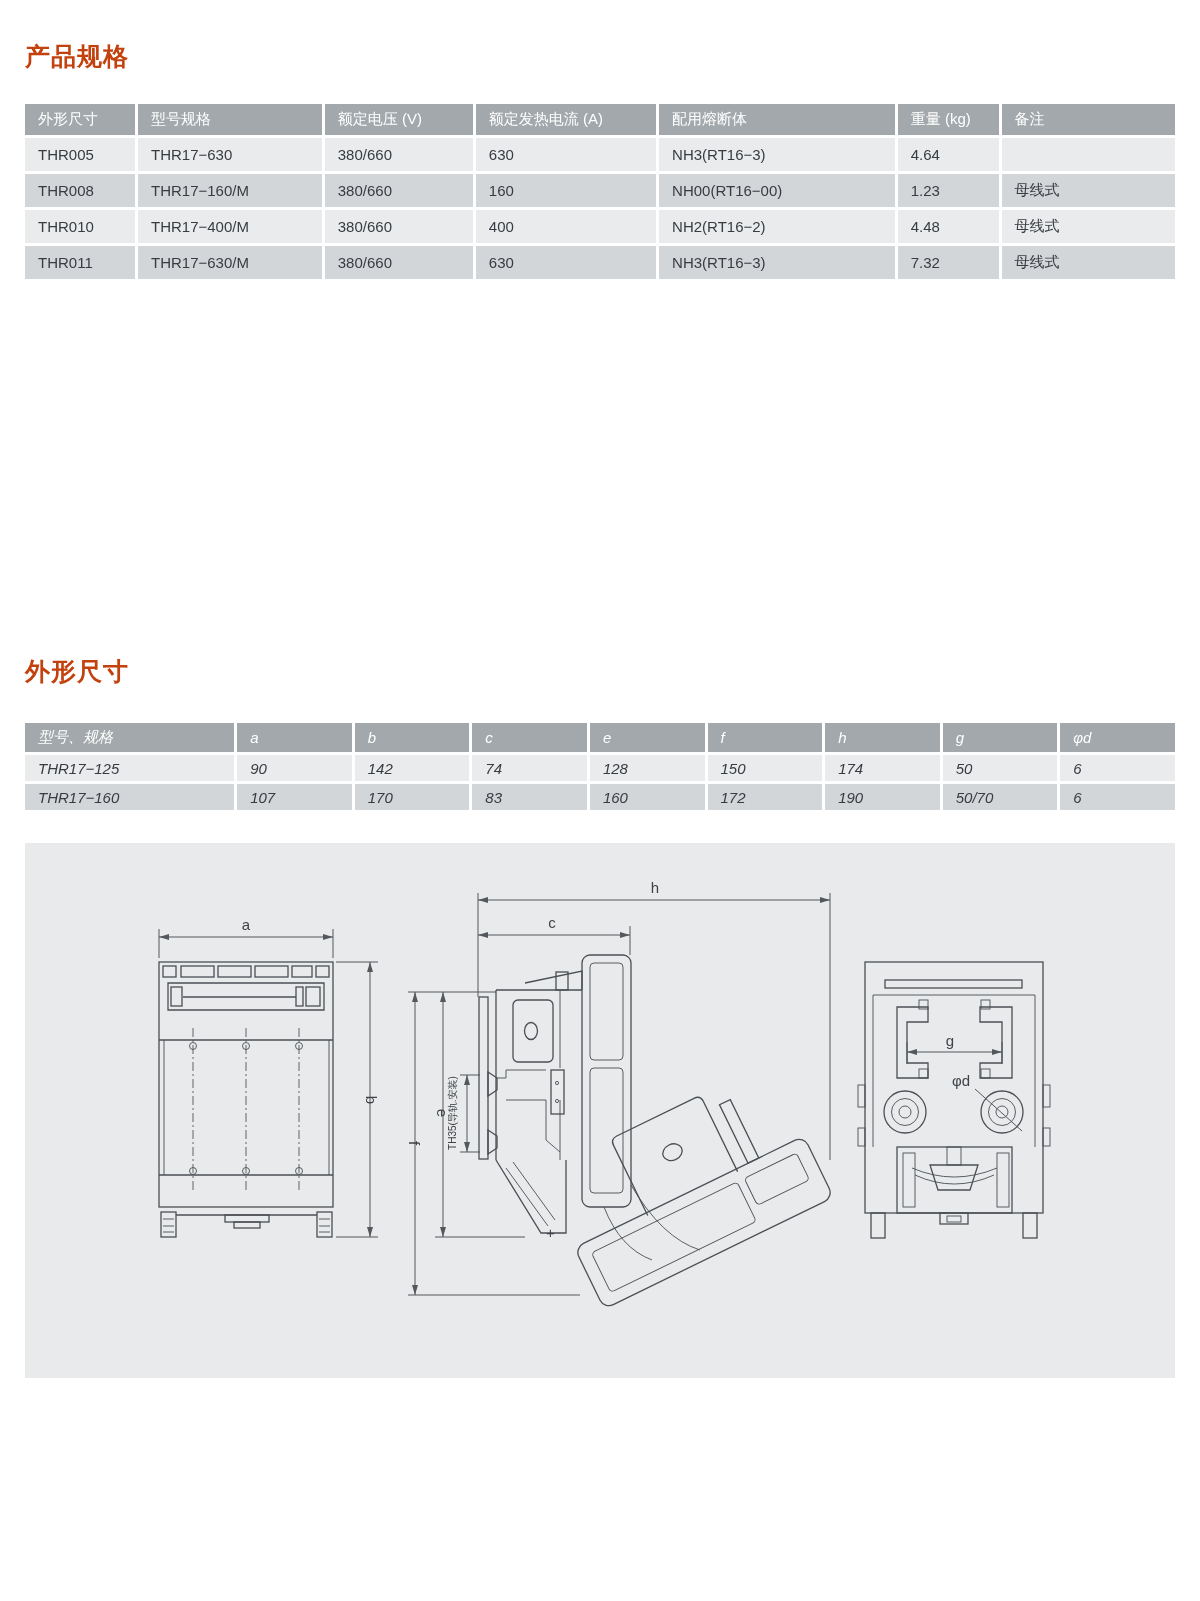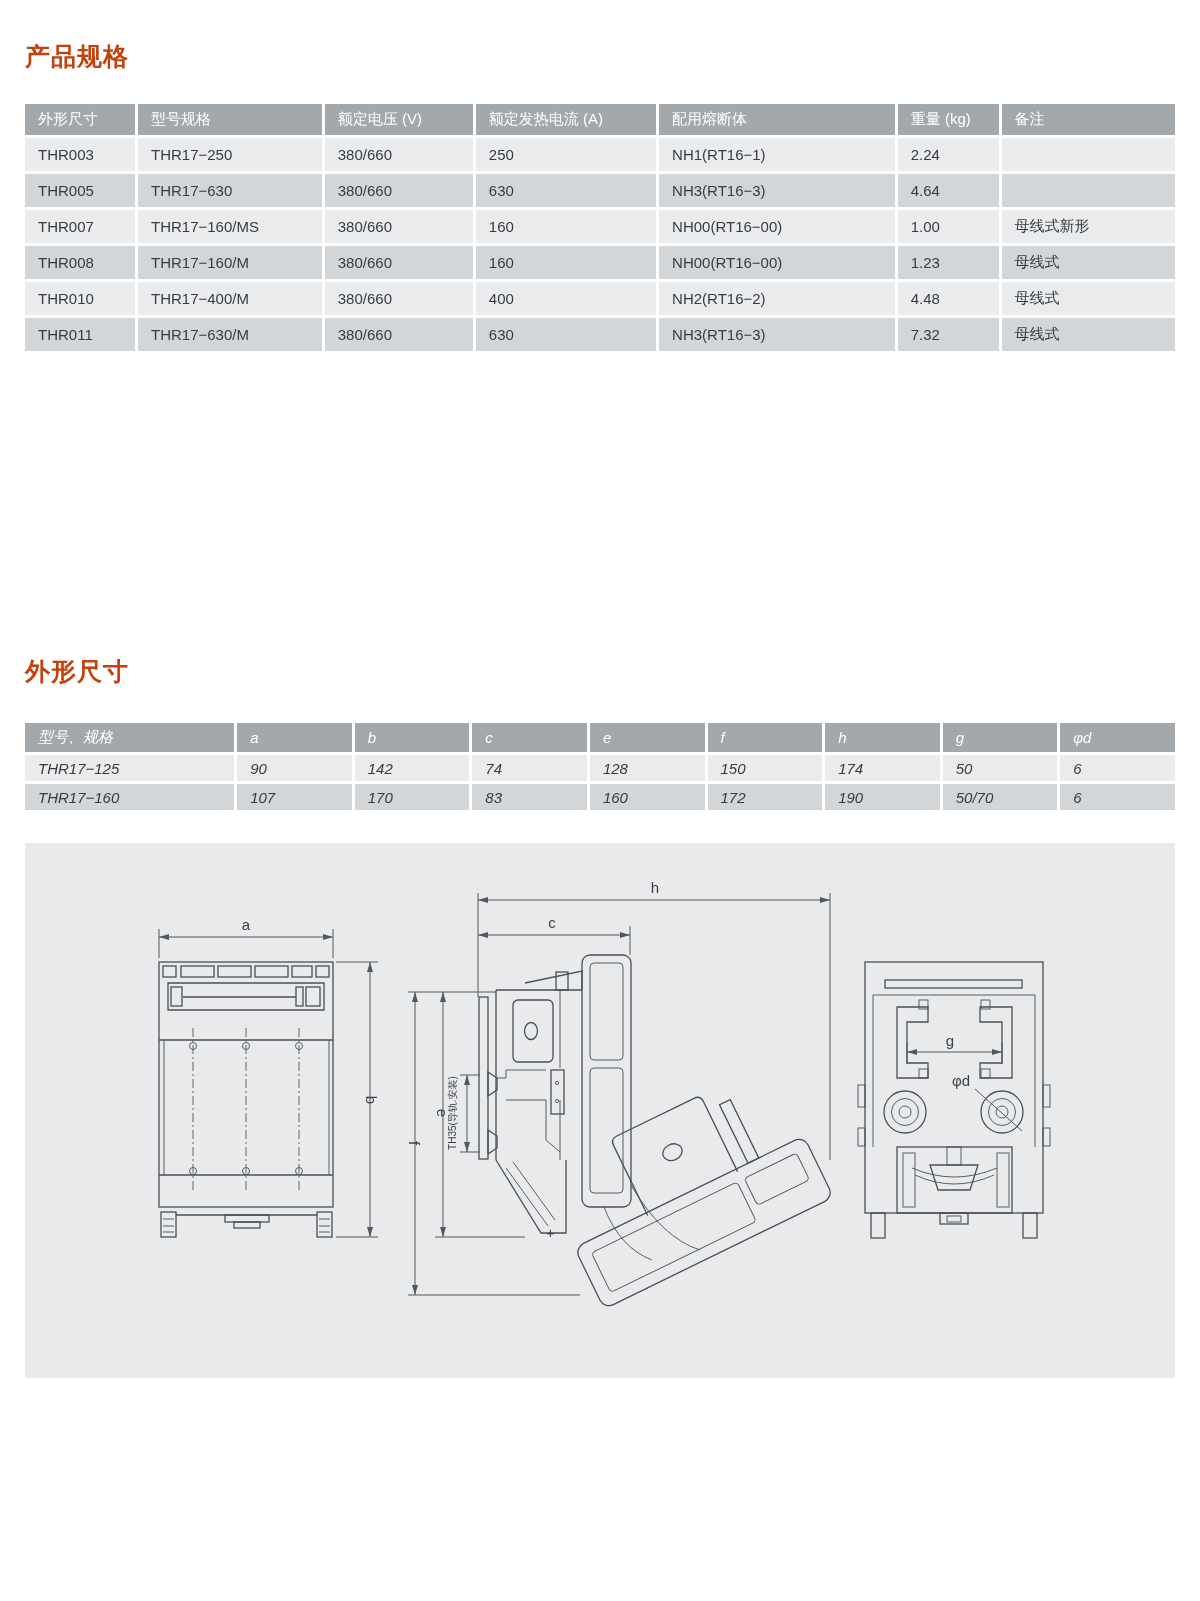--- a/index.html
+++ b/index.html
@@ -59,45 +59,27 @@
           <th>型号规格</th>
           <th>额定电压 (V)</th>
           <th>额定发热电流 (A)</th>
           <th>配用熔断体</th>
           <th>重量 (kg)</th>
           <th>备注</th>
         </tr>
     </thead>
     <tbody>
         <tr>
-          <td>THR003</td>
-          <td>THR17−250</td>
-          <td>380/660</td>
-          <td>250</td>
-          <td>NH1(RT16−1)</td>
-          <td>2.24</td>
-          <td></td>
-        </tr>
-        <tr>
           <td>THR005</td>
           <td>THR17−630</td>
           <td>380/660</td>
           <td>630</td>
           <td>NH3(RT16−3)</td>
           <td>4.64</td>
           <td></td>
-        </tr>
-        <tr>
-          <td>THR007</td>
-          <td>THR17−160/MS</td>
-          <td>380/660</td>
-          <td>160</td>
-          <td>NH00(RT16−00)</td>
-          <td>1.00</td>
-          <td>母线式新形</td>
         </tr>
         <tr>
           <td>THR008</td>
           <td>THR17−160/M</td>
           <td>380/660</td>
           <td>160</td>
           <td>NH00(RT16−00)</td>
           <td>1.23</td>
           <td>母线式</td>
         </tr>

